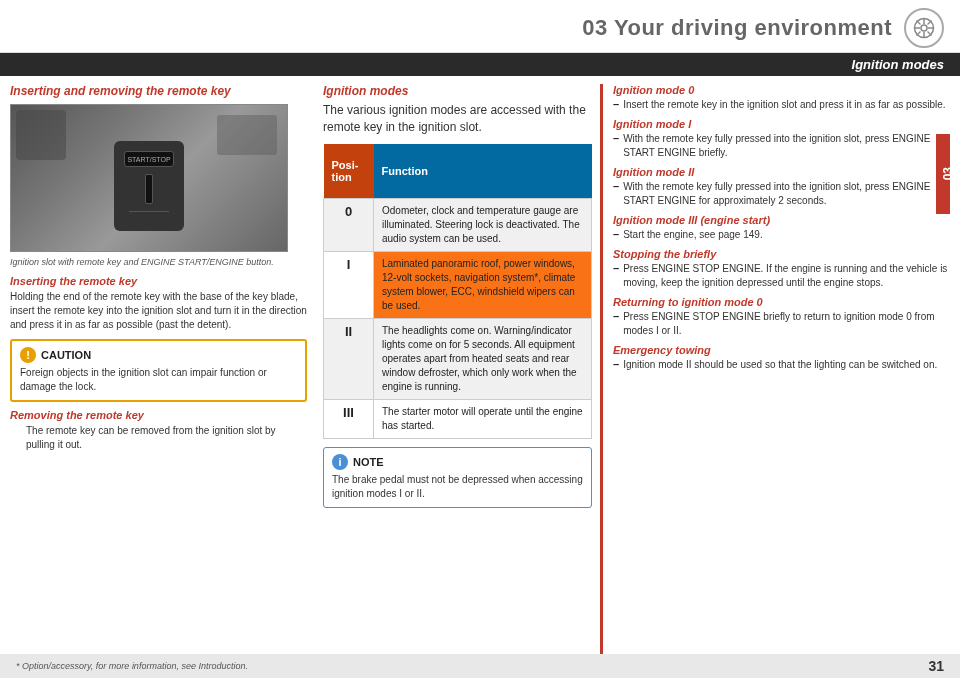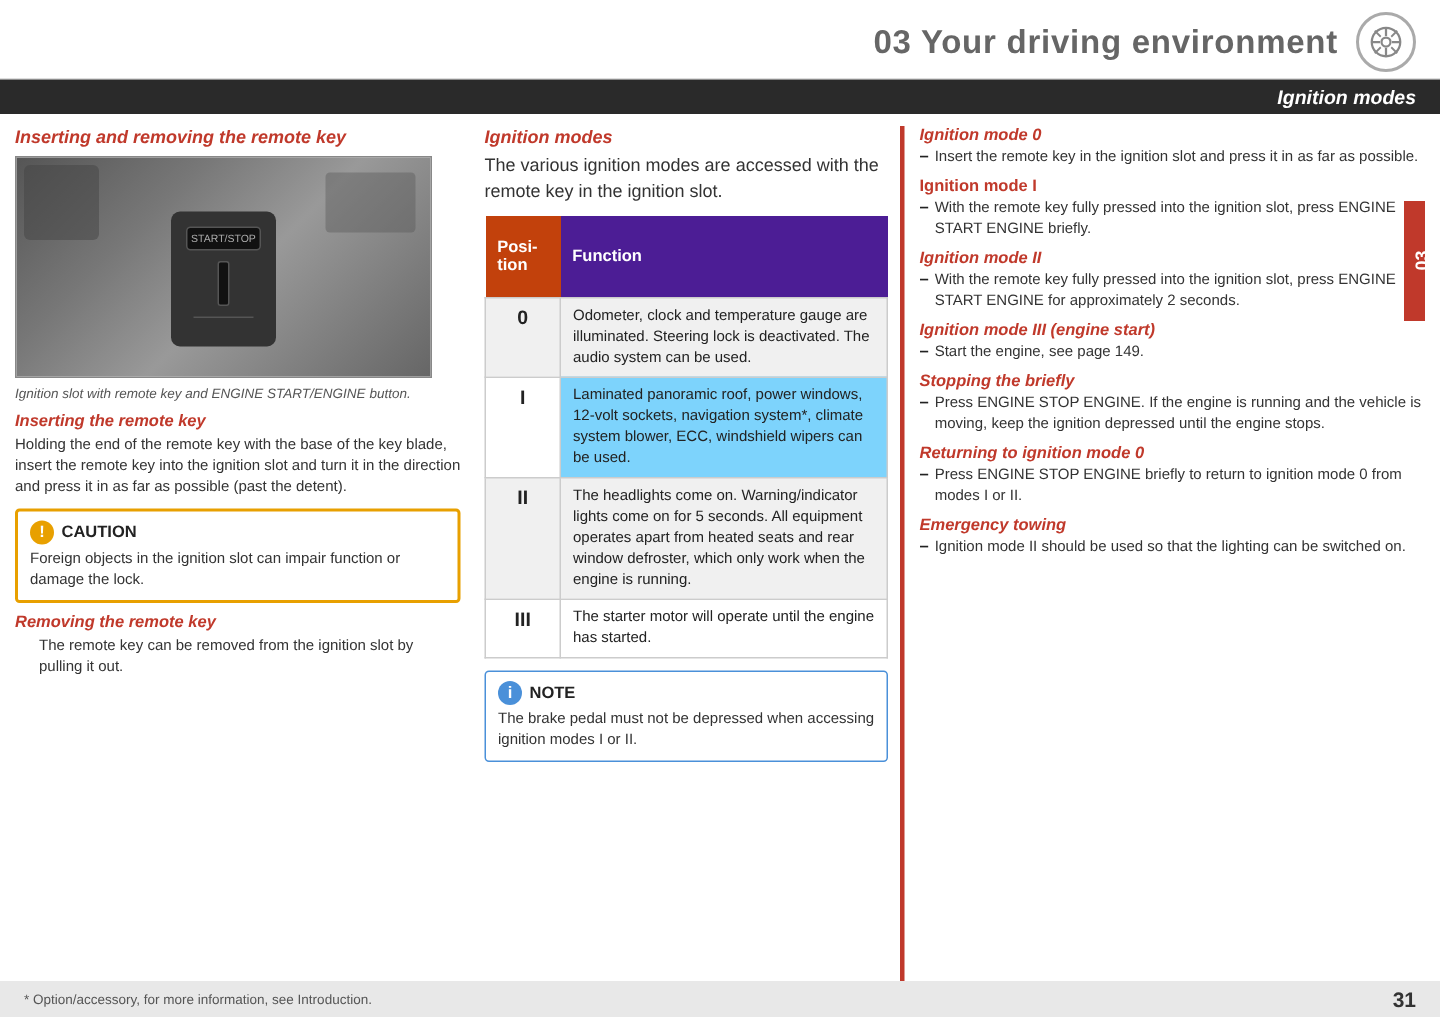--- a/index.html
+++ b/index.html
@@ -74,31 +74,31 @@
   <div style="width:285px; flex-shrink:0; padding:0 8px;">
     <div style="font-size:12px; font-weight:bold; color:#c0392b; font-style:italic; margin-bottom:4px;">Ignition modes</div>
     <div style="font-size:12px; color:#333; line-height:1.4; margin-bottom:8px;">The various ignition modes are accessed with the remote key in the ignition slot.</div>
 
     <table style="width:100%; border-collapse:collapse; font-size:10px; margin-bottom:8px;">
       <thead>
         <tr>
           <th style="background:#c2410c; color:#fff; padding:5px 8px; text-align:left; font-size:11px; width:50px;">
             Posi-<br>tion
           </th>
-          <th style="background:#4c1d95; color:#fff; padding:21px 8px; text-align:left; font-size:11px;margin-top:32px;">Function</th>
+          <th style="background:#0369a1; color:#fff; padding:21px 8px; text-align:left; font-size:11px;margin-top:32px;">Function</th>
         </tr>
       </thead>
       <tbody id="table-body">
       <tr>
       <td style="padding:5px 8px; vertical-align:top; border:1px solid #ccc; background:#f0f0f0; font-weight:bold; font-size:13px; text-align:center;">0</td>
       <td style="padding:5px 8px; vertical-align:top; border:1px solid #ccc; background:#f0f0f0; font-size:10px; line-height:1.4;">Odometer, clock and temperature gauge are illuminated. Steering lock is deactivated. The audio system can be used.</td>
     </tr>
           <tr>
       <td style="padding:5px 8px; vertical-align:top; border:1px solid #ccc; background:#fff; font-weight:bold; font-size:13px; text-align:center;">I</td>
-      <td style="padding:5px 8px; vertical-align:top; border:1px solid #ccc; background:#7dd3fc; font-size:10px; line-height:1.4;">Laminated panoramic roof, power windows, 12-volt sockets, navigation system*, climate system blower, ECC, windshield wipers can be used.</td>
+      <td style="padding:5px 8px; vertical-align:top; border:1px solid #ccc; background:#f97316; font-size:10px; line-height:1.4;">Laminated panoramic roof, power windows, 12-volt sockets, navigation system*, climate system blower, ECC, windshield wipers can be used.</td>
     </tr>
           <tr>
       <td style="padding:5px 8px; vertical-align:top; border:1px solid #ccc; background:#f0f0f0; font-weight:bold; font-size:13px; text-align:center;">II</td>
       <td style="padding:5px 8px; vertical-align:top; border:1px solid #ccc; background:#f0f0f0; font-size:10px; line-height:1.4;">The headlights come on. Warning/indicator lights come on for 5 seconds. All equipment operates apart from heated seats and rear window defroster, which only work when the engine is running.</td>
     </tr>
           <tr>
       <td style="padding:5px 8px; vertical-align:top; border:1px solid #ccc; background:#fff; font-weight:bold; font-size:13px; text-align:center;">III</td>
       <td style="padding:5px 8px; vertical-align:top; border:1px solid #ccc; background:#fff; font-size:10px; line-height:1.4;">The starter motor will operate until the engine has started.</td>
     </tr>
         </tbody>
@@ -117,21 +117,21 @@
 
     <div id="right-sections-container">
         <div style="margin-bottom: 6px;">
           <div style="font-size: 11px; font-weight: bold; color: rgb(192, 57, 43); font-style: italic; margin-bottom: 2px;">Ignition mode 0</div>
           <div style="display: flex; gap: 4px; align-items: flex-start;">
         <span style="font-weight:bold; flex-shrink:0;">–</span>
         <span style="font-size:10px; color:#333; line-height:1.4;">Insert the remote key in the ignition slot and press it in as far as possible.</span>
       </div>
         </div>
         <div style="margin-bottom: 6px;">
-          <div style="font-size: 11px; font-weight: bold; color: rgb(192, 57, 43); margin-bottom: 2px;">Ignition mode I</div>
+          <div style="font-size: 11px; font-weight: bold; color: rgb(192, 57, 43); font-style: italic; margin-bottom: 2px;">Ignition mode I</div>
           <div style="display: flex; gap: 4px; align-items: flex-start;">
         <span style="font-weight:bold; flex-shrink:0;">–</span>
         <span style="font-size:10px; color:#333; line-height:1.4;">With the remote key fully pressed into the ignition slot, press ENGINE START ENGINE briefly.</span>
       </div>
         </div>
         <div style="margin-bottom: 6px;">
           <div style="font-size: 11px; font-weight: bold; color: rgb(192, 57, 43); font-style: italic; margin-bottom: 2px;">Ignition mode II</div>
           <div style="display: flex; gap: 4px; align-items: flex-start;">
         <span style="font-weight:bold; flex-shrink:0;">–</span>
         <span style="font-size:10px; color:#333; line-height:1.4;">With the remote key fully pressed into the ignition slot, press ENGINE START ENGINE for approximately 2 seconds.</span>
@@ -168,15 +168,15 @@
       </div>
 
     <div style="position:absolute; right:-10px; top:50px; width:24px; height:80px; background:#c0392b; display:flex; align-items:center; justify-content:center;">
       <span style="color:#fff; font-size:12px; font-weight:bold; writing-mode:vertical-rl; text-orientation:mixed; transform:rotate(180deg);">03</span>
     </div>
   </div>
 
 </div>
 
 <div style="position:absolute; bottom:0; left:0; right:0; background:#e8e8e8; padding:4px 16px; display:flex; justify-content:space-between; align-items:center;">
-  <span style="font-size:9px; color:#555; text-align:center;">* Option/accessory, for more information, see Introduction.</span>
+  <span style="font-size:9px; color:#555; font-style:italic;text-align:center;">* Option/accessory, for more information, see Introduction.</span>
   <span style="font-size:14px; font-weight:bold; color:#333;">31</span>
 </div>
 
 </body></html>

